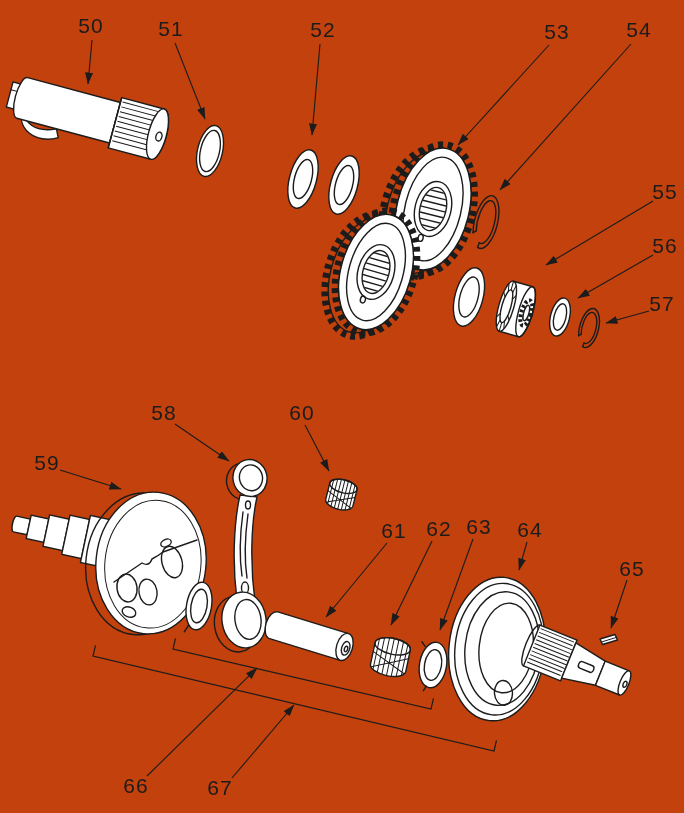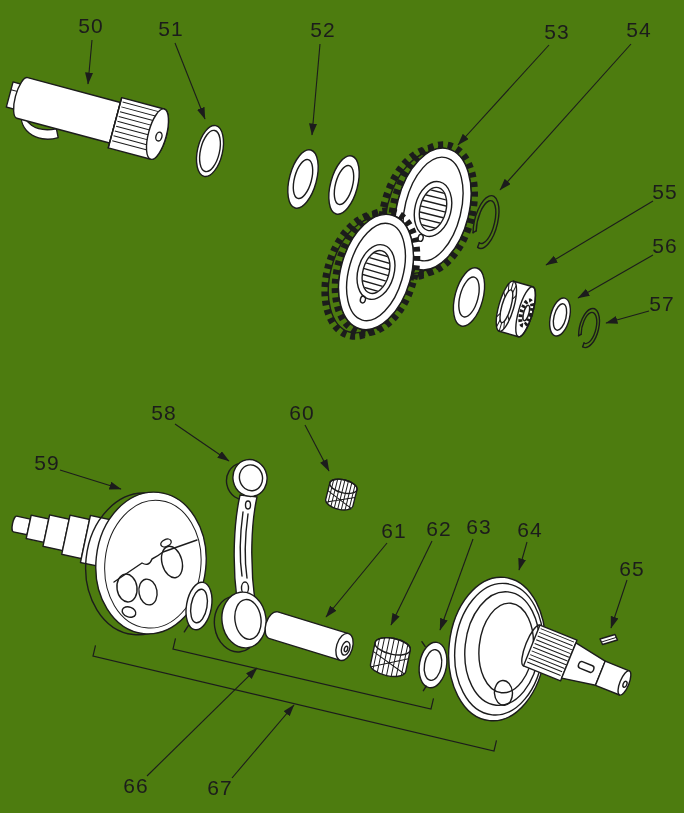--- a/index.html
+++ b/index.html
@@ -1,16 +1,16 @@
 <!DOCTYPE html>
 <html><head>
 <meta charset="utf-8">
 <style>
   html,body{margin:0;padding:0;background:#ffffff;}
-  #stage{position:relative;width:684px;height:813px;background:#4d7c0f;overflow:hidden;}
+  #stage{position:relative;width:684px;height:813px;background:#c2410c;overflow:hidden;}
   svg{display:block;}
   svg text{
     font-family:"Liberation Sans","DejaVu Sans",sans-serif;
     font-size:21px;
     letter-spacing:1px;
     fill:#1c1c1c;
     text-anchor:middle;
   }
   .s{stroke:#1c1c1c;fill:none;stroke-width:1.4;stroke-linecap:round;stroke-linejoin:round;}
   .w{stroke:#1c1c1c;fill:#ffffff;stroke-width:1.4;stroke-linecap:round;stroke-linejoin:round;}

